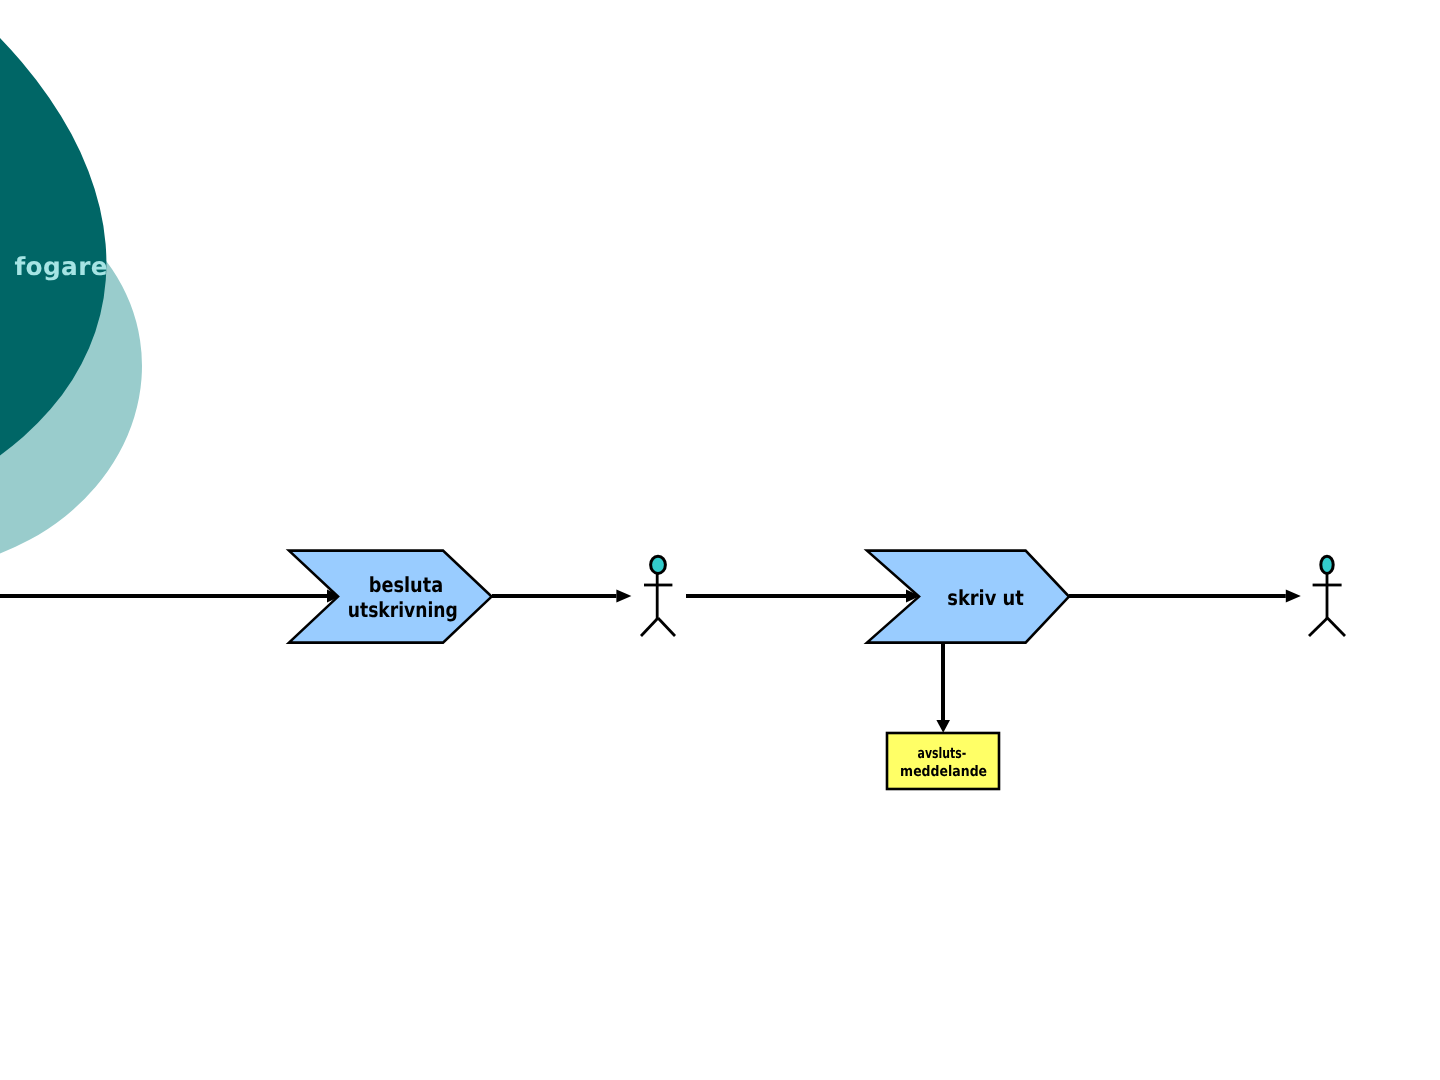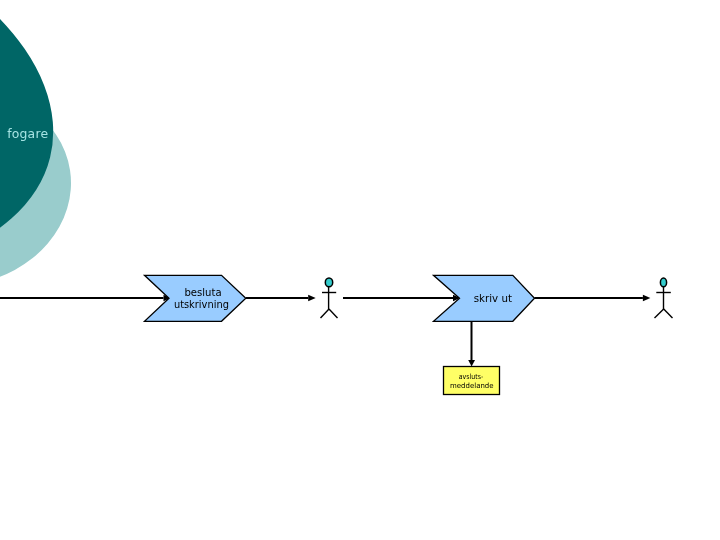--- a/index.html
+++ b/index.html
@@ -8,21 +8,21 @@
     width:720px; height:540px; overflow:hidden;
     font-family:"DejaVu Sans", sans-serif;
   }
   #slide { position:relative; width:720px; height:540px; background:#ffffff; }
   #slide svg { display:block; position:absolute; left:0; top:0; }
   svg text { font-family:"DejaVu Sans", sans-serif; }
 </style>
 </head>
 <body style="background: rgb(255, 255, 255);">
 
-<div id="slide" style="background: rgb(255, 255, 255);">
+<div id="slide" style="background: rgb(255, 255, 255); font-weight: bold;">
 
   <svg width="720" height="540" viewBox="0 0 720 540">
 
     <g>
       <ellipse cx="0" cy="0" rx="97.8" ry="112.6" transform="translate(-41.3,187.02) rotate(81.42)" fill="#99CCCC"></ellipse>
       <ellipse cx="0" cy="0" rx="178.8" ry="300.3" transform="translate(-241.57,85.96) rotate(283.75)" fill="#006666"></ellipse>
       <text x="7.2" y="137.7" font-size="12.4" letter-spacing="0.2" fill="#A6E4E4">fogare</text>
     </g>
 
     <g>

